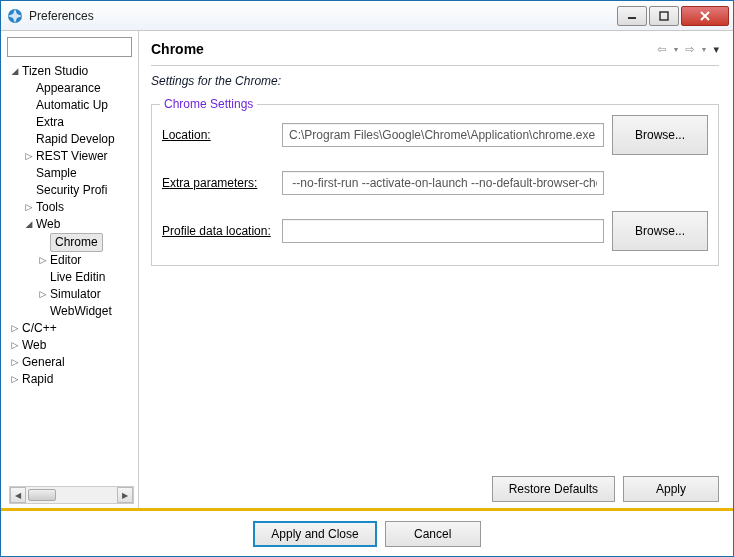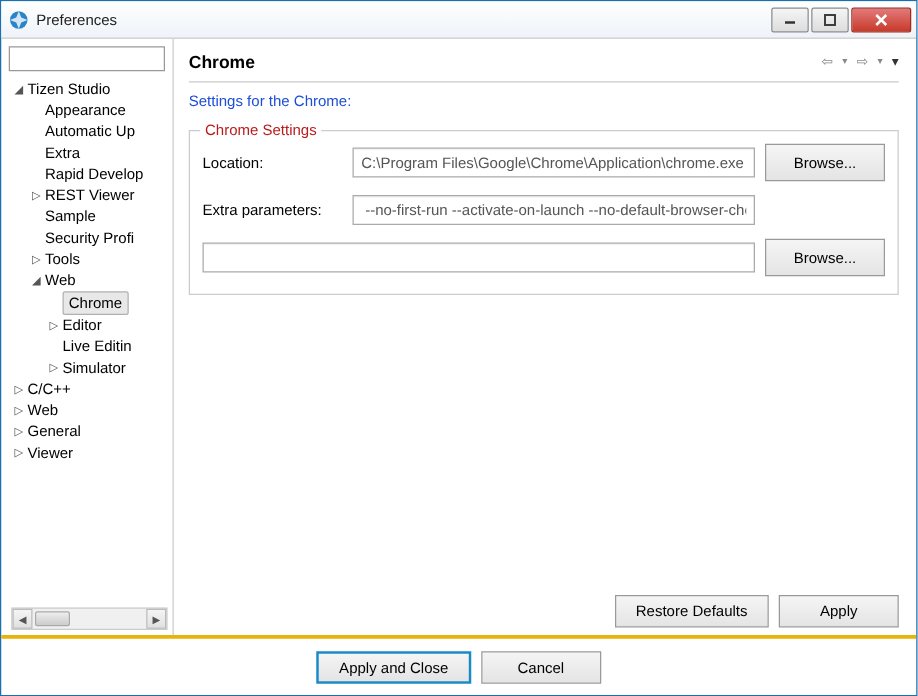--- a/index.html
+++ b/index.html
@@ -26,28 +26,28 @@
 .selected { background: #e8e8e8; border: 1px solid #b0b0b0; border-radius: 2px; padding: 0 4px; display: inline-block; }
 .hscroll { height: 18px; margin: 2px 4px 4px 4px; background: #f0f0f0; border: 1px solid #ccc; display: flex; align-items: center; }
 .hscroll-btn { width: 16px; height: 100%; background: linear-gradient(#f5f5f5,#e0e0e0); border: 1px solid #bbb; display: flex; align-items: center; justify-content: center; font-size: 8px; color: #555; }
 .hscroll-thumb { width: 28px; height: 12px; background: linear-gradient(#eee,#ccc); border: 1px solid #aaa; border-radius: 2px; margin-left: 2px; }
 
 .main { flex: 1; padding: 10px 14px 6px 12px; display: flex; flex-direction: column; }
 .heading-row { display: flex; align-items: center; border-bottom: 1px solid #ccc; padding-bottom: 8px; margin-bottom: 8px; }
 .heading { font-size: 14px; font-weight: bold; flex: 1; }
 .nav-icons { display: flex; gap: 6px; align-items: center; color: #888; }
 .nav-icons span { font-size: 11px; display: inline-flex; align-items: center; }
-.subheading { margin-bottom: 10px; color: #1d4ed8; }
+.subheading { margin-bottom: 10px; color: #0f172a; font-style: italic; }
 
 .groupbox { border: 1px solid #ccc; padding: 10px 10px 14px 10px; position: relative; margin-top: 6px; }
-.groupbox-title { position: absolute; top: -8px; left: 8px; background: #fff; padding: 0 4px; color: #b91c1c; }
+.groupbox-title { position: absolute; top: -8px; left: 8px; background: #fff; padding: 0 4px; color: #6d28d9; }
 .form-row { display: flex; align-items: center; margin-bottom: 8px; }
-.form-label { width: 120px; color: #000; }
+.form-label { width: 120px; color: #000; text-decoration: underline; }
 .form-input { flex: 1; height: 24px; border: 1px solid #aaa; padding: 2px 6px; color: #555; background: #fff; box-shadow: inset 0 1px 1px rgba(0,0,0,0.06); }
-.browse-btn { width: 96px; height: 30px; margin-left: 8px; background: linear-gradient(#f5f5f5,#e4e4e4); border: 1px solid #999; cursor: pointer; text-align: center; }
+.browse-btn { width: 96px; height: 40px; margin-left: 8px; background: linear-gradient(#f5f5f5,#e4e4e4); border: 1px solid #999; cursor: pointer; text-align: center; }
 .browse-btn.spacer-btn { visibility: hidden; }
 
 .main-spacer { flex: 1; }
 .btn-row { display: flex; justify-content: flex-end; gap: 8px; margin-top: 8px; }
 .btn { height: 26px; padding: 0 16px; background: linear-gradient(#f5f5f5,#e4e4e4); border: 1px solid #999; cursor: pointer; min-width: 96px; text-align: center; }
 
 .footer { height: 48px; border-top: 3px solid #eab308; display: flex; justify-content: center; align-items: center; padding: 0 14px; gap: 8px; }
 .btn-primary { border: 2px solid #1a8ac6; }
 </style>
 </head>
@@ -138,37 +138,41 @@
               <span class="tree-label">Editor</span>
             </div>
           <div class="tree-item">
               <span class="tree-arrow spacer"></span>
               <span class="tree-label">Live Editin</span>
             </div>
           <div class="tree-item">
               <span class="tree-arrow">▷</span>
               <span class="tree-label">Simulator</span>
             </div>
+          <div class="tree-item">
+              <span class="tree-arrow spacer"></span>
+              <span class="tree-label">WebWidget</span>
+            </div>
         </div>
       </div>
       <div class="tree-item">
           <span class="tree-arrow">▷</span>
           <span class="tree-label">C/C++</span>
         </div>
       <div class="tree-item">
           <span class="tree-arrow">▷</span>
           <span class="tree-label">Web</span>
         </div>
       <div class="tree-item">
           <span class="tree-arrow">▷</span>
           <span class="tree-label">General</span>
         </div>
       <div class="tree-item">
           <span class="tree-arrow">▷</span>
-          <span class="tree-label">Viewer</span>
+          <span class="tree-label">Rapid</span>
         </div>
     </div>
     <div class="hscroll">
       <div class="hscroll-btn">◀</div>
       <div class="hscroll-thumb"></div>
       <div style="flex:1"></div>
       <div class="hscroll-btn">▶</div>
     </div>
   </div>
 
@@ -191,20 +195,21 @@
         <div class="form-label">Location:</div>
         <input class="form-input" value="C:\Program Files\Google\Chrome\Application\chrome.exe" style="">
         <button class="browse-btn">Browse...</button>
       </div>
       <div class="form-row">
         <div class="form-label">Extra parameters:</div>
         <input class="form-input" value=" --no-first-run --activate-on-launch --no-default-browser-check --allow-file-a" style="">
         <button class="browse-btn spacer-btn"></button>
       </div>
       <div class="form-row" style="margin-bottom:0">
+        <div class="form-label">Profile data location:</div>
         <input class="form-input" value="" style="">
         <button class="browse-btn">Browse...</button>
       </div>
     </div>
 
     <div class="main-spacer"></div>
     <div class="btn-row">
       <button class="btn">Restore Defaults</button>
       <button class="btn">Apply</button>
     </div>

